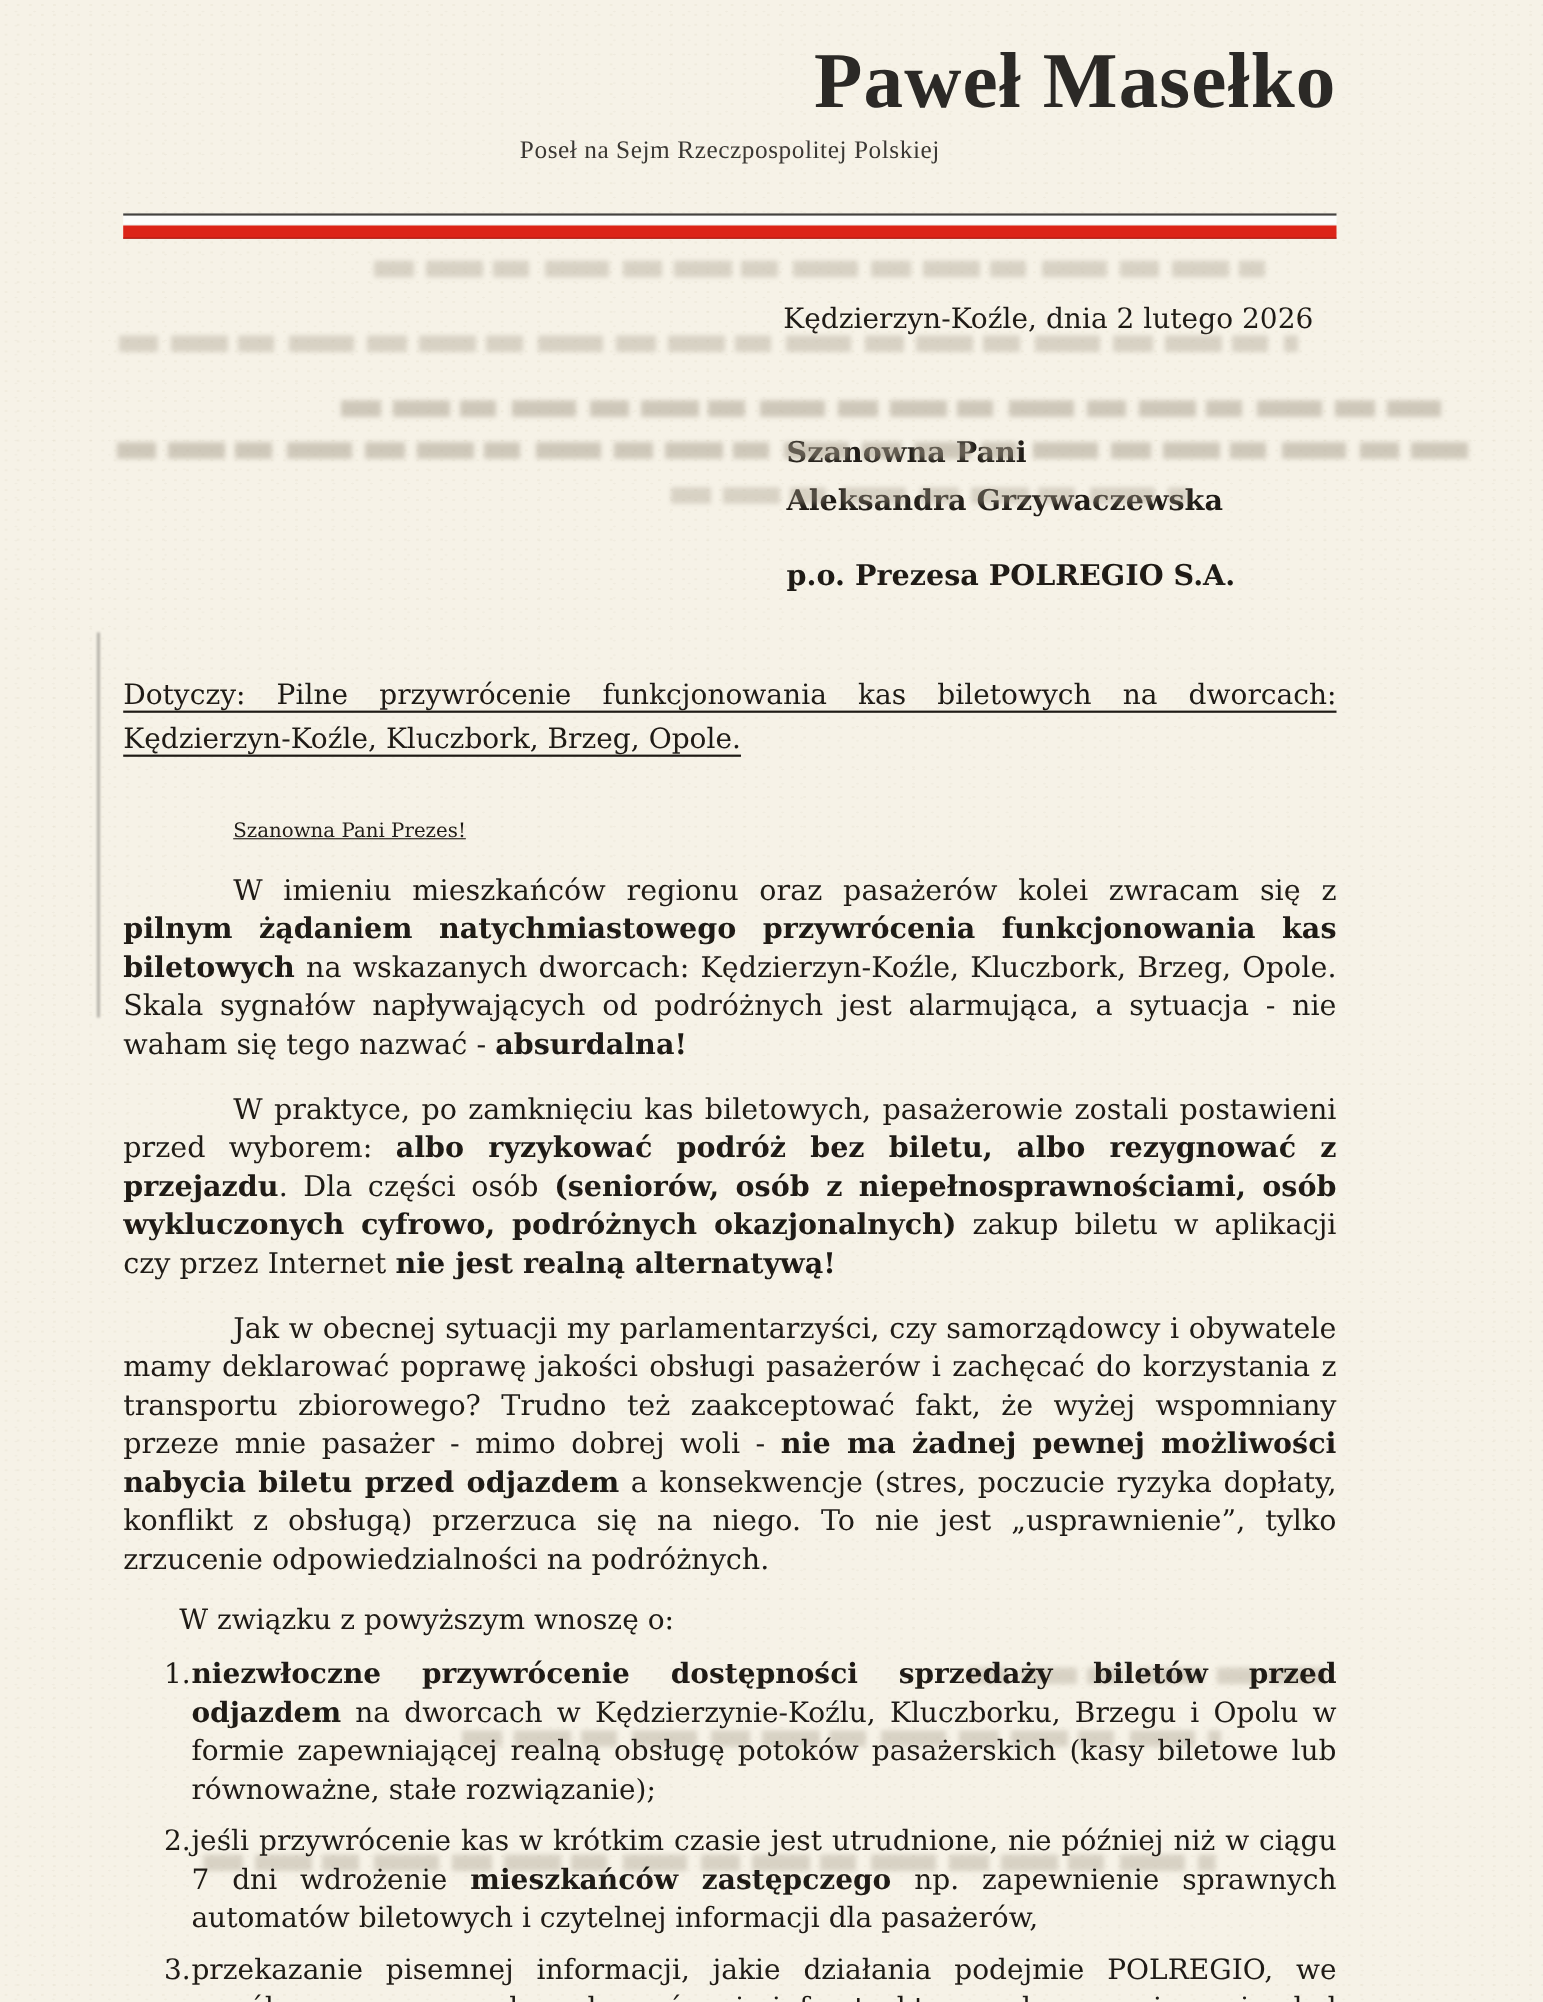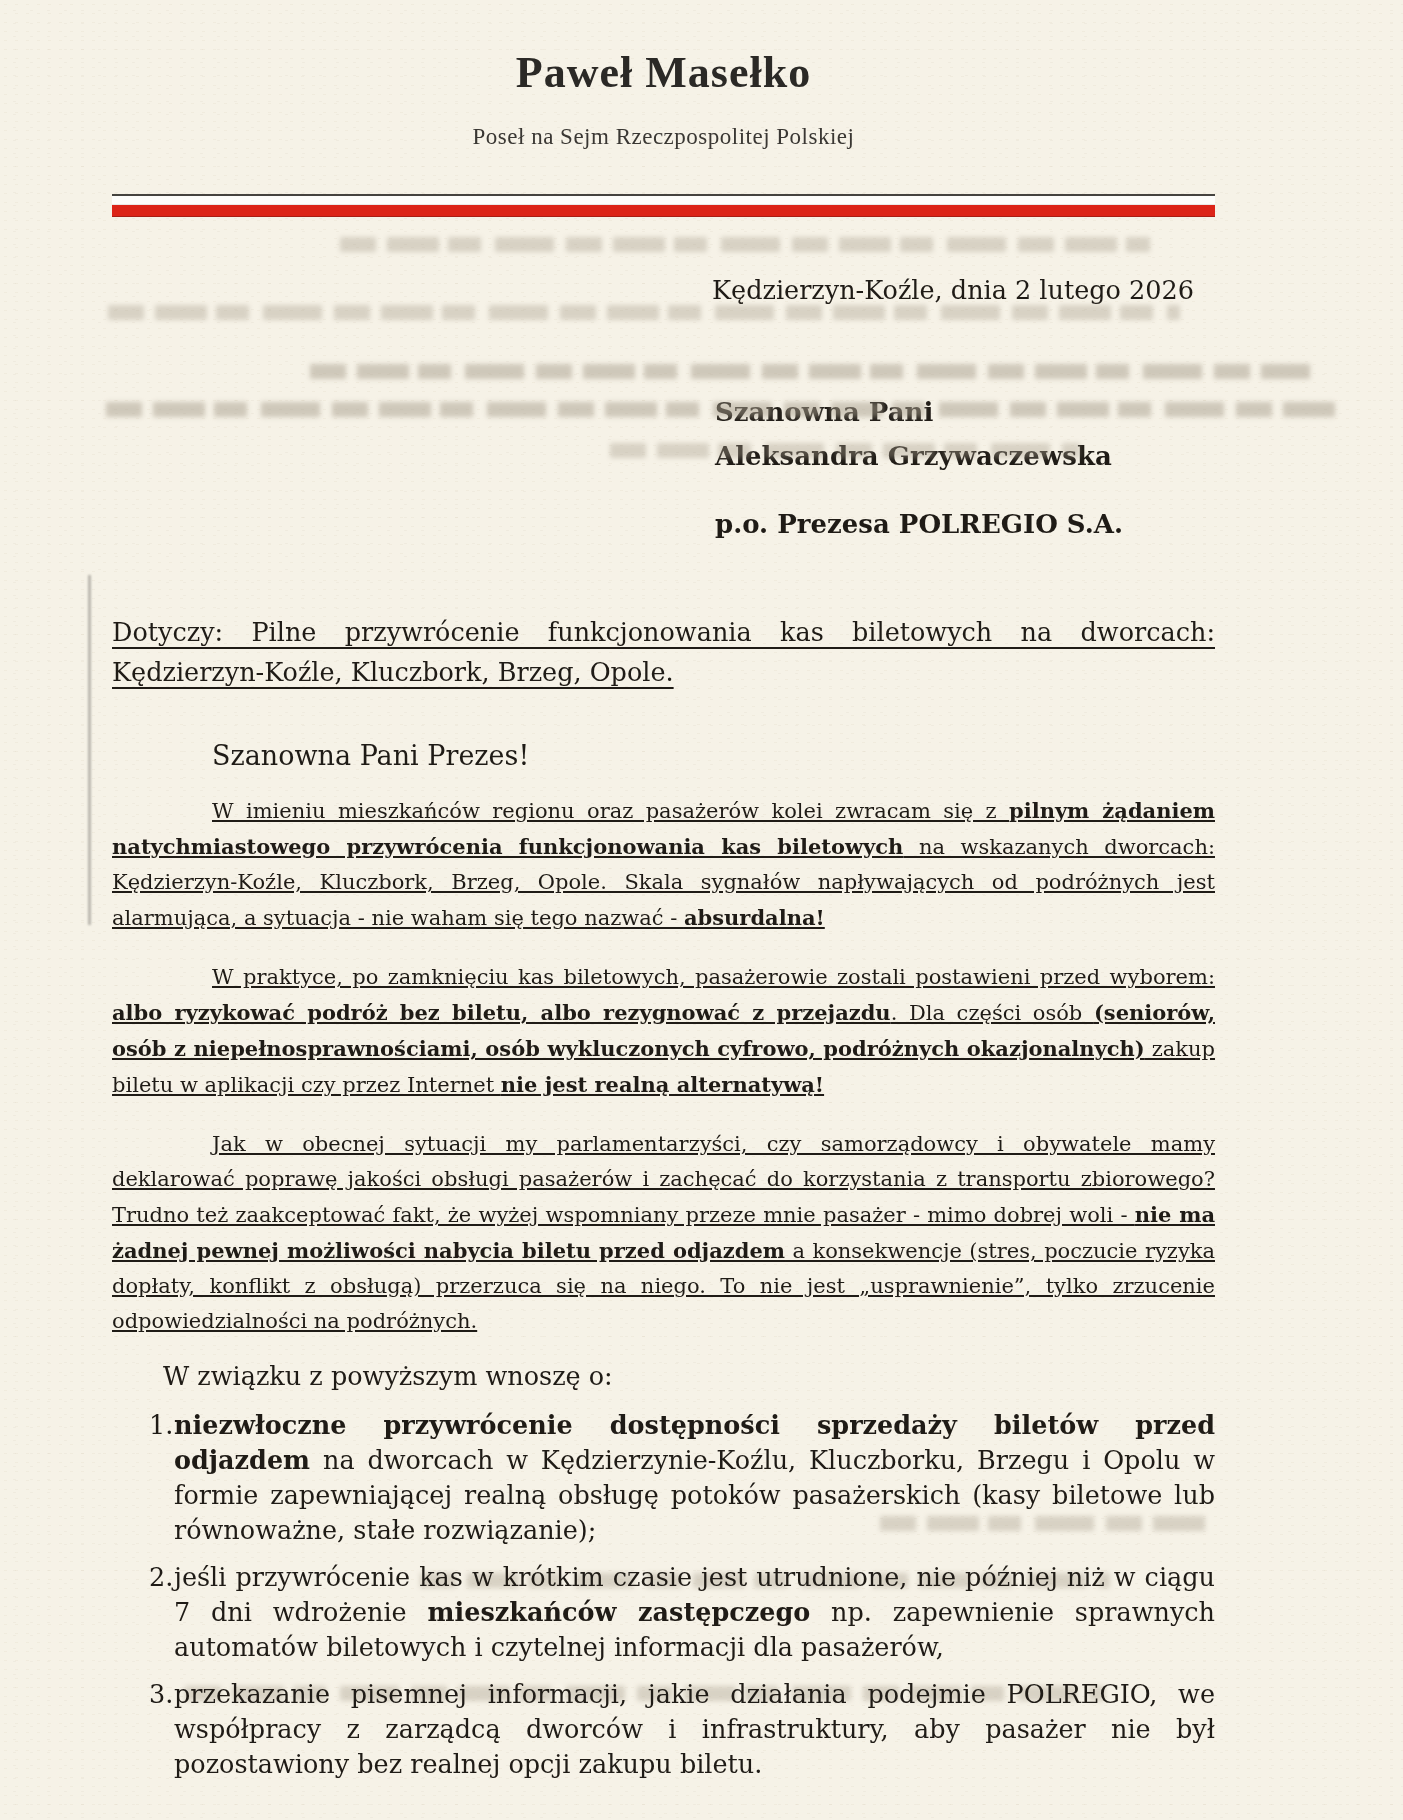--- a/index.html
+++ b/index.html
@@ -26,23 +26,24 @@
     font-family:"DejaVu Serif","Liberation Serif",serif;
   }
   .content{margin-left:112px;width:1103px;}
 
   
   .letterhead{padding-top:44px;text-align:center;}
   .sender-name{
     margin:0;
     font-family:"Liberation Serif","DejaVu Serif",serif;
     font-weight:bold;
-    font-size:44px;line-height:58px;
+    font-size:72px;line-height:58px;
     letter-spacing:1px;
     color:#2b2926;
+    text-align:right;
   }
   .sender-role{
     margin-top:20px;
     font-family:"Liberation Serif","DejaVu Serif",serif;
     font-size:23px;line-height:30px;
     letter-spacing:.5px;
     color:#3a3733;
   }
   .flag-rule{margin-top:42px;height:22px;}
   .flag-rule .white{
@@ -75,28 +76,27 @@
   }
   .subject span{
     text-decoration:underline;
     text-decoration-thickness:2px;
     text-underline-offset:6px;
   }
 
   .greeting{
     margin-top:46px;
     text-indent:100px;
-    font-size:27px;line-height:35px;
+    font-size:18px;line-height:35px;text-decoration:underline;
   }
   p.para{
     margin:20px 0 0 0;
     text-indent:100px;
-    font-size:21px;line-height:35px;
+    font-size:26px;line-height:35px;
     text-align:justify;
-    text-decoration:underline;
   }
   p.para + p.para{margin-top:24px;}
   .b{font-weight:bold;}
 
   .request-intro{
     margin-top:20px;
     text-indent:51px;
     font-size:25.5px;line-height:35px;
   }
   ol.requests{

